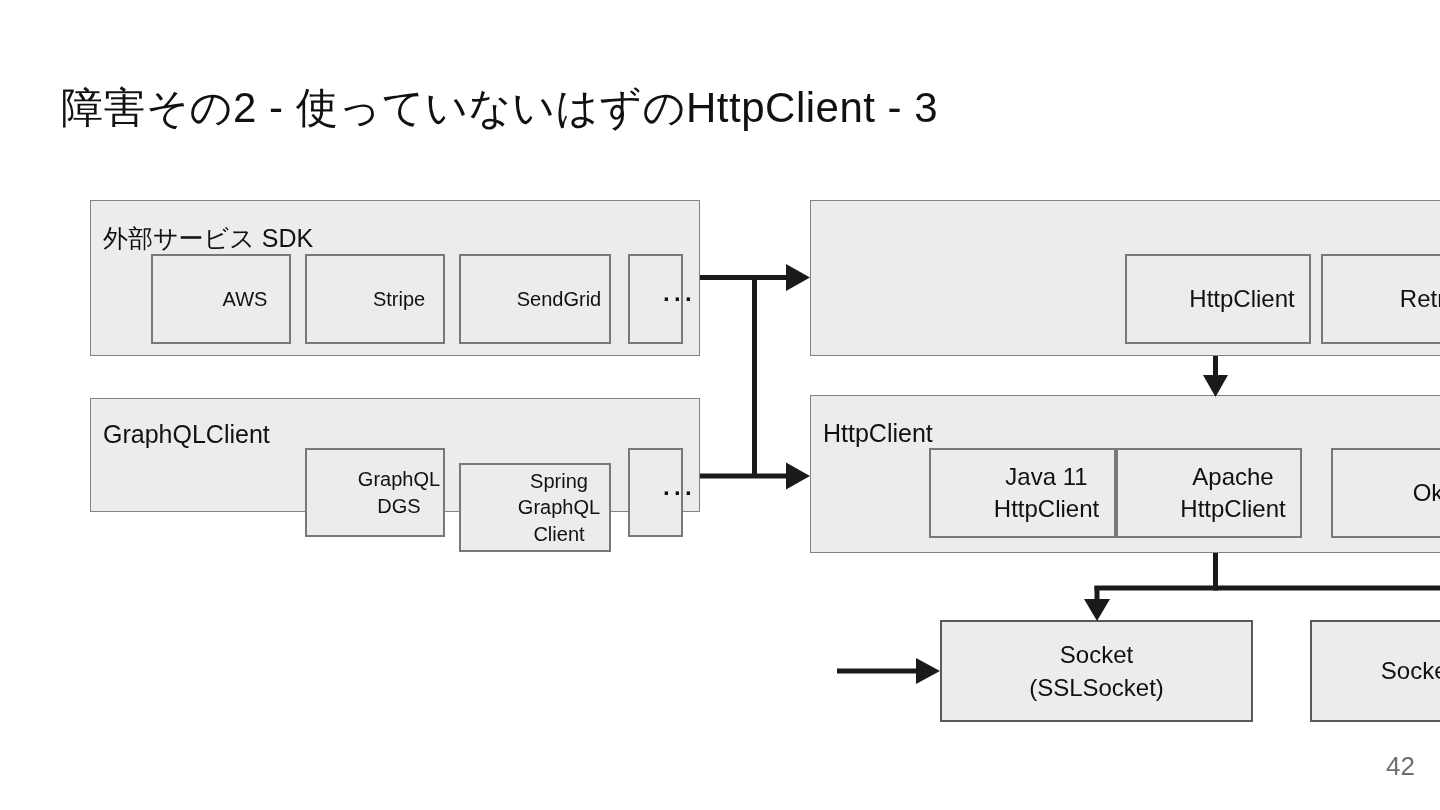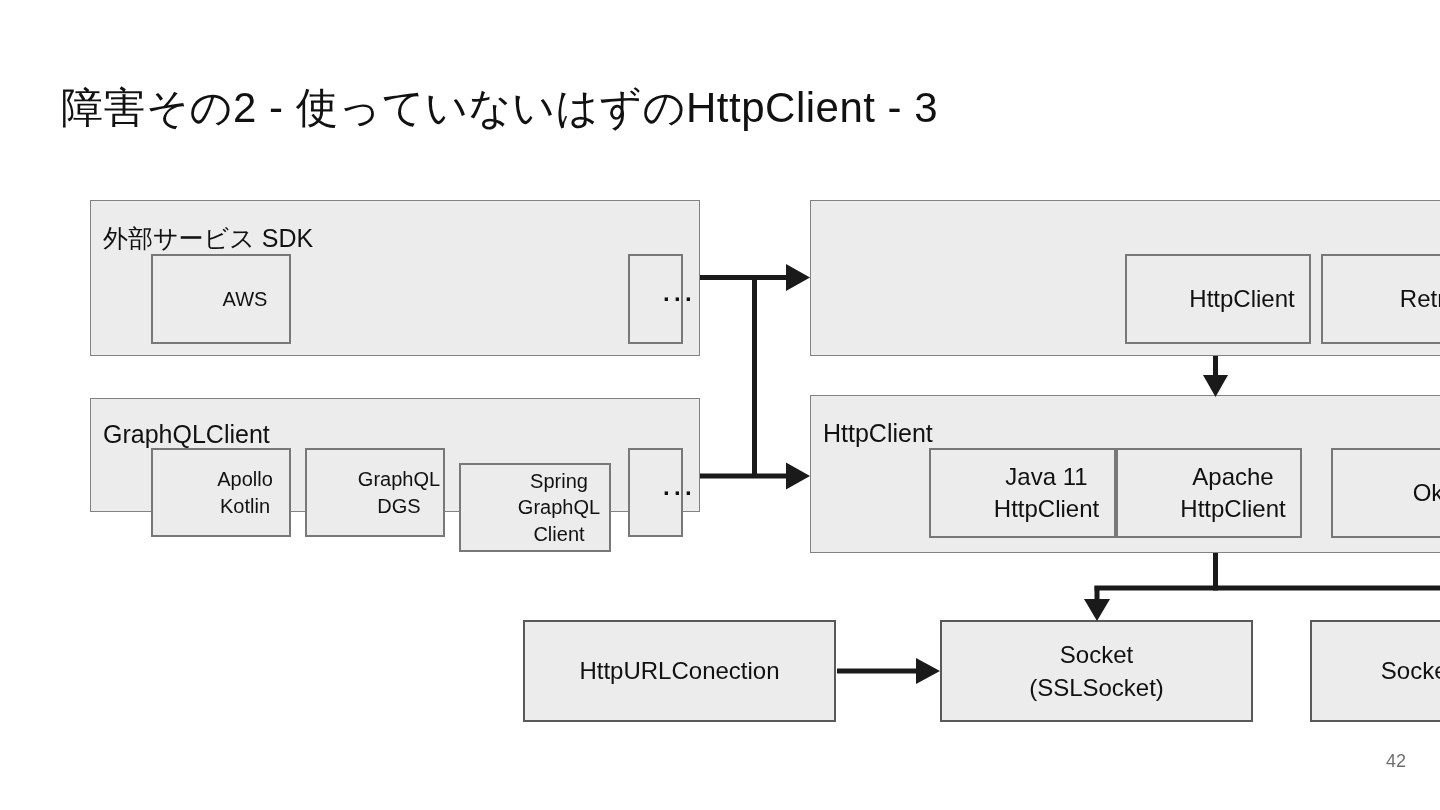--- a/index.html
+++ b/index.html
@@ -36,56 +36,58 @@
   .node{
     position:absolute; background:var(--box-fill,#ececec);
     border:2px solid var(--node-border,#595959); box-sizing:border-box;
     display:flex; align-items:center; justify-content:center; text-align:center;
   }
   .node span{white-space:pre-line; font-size:24px; line-height:1.38;}
   .connectors{position:absolute; left:0; top:0; pointer-events:none;}
   .connectors line{stroke:var(--arrow,#1a1a1a); stroke-width:5;}
   .connectors polygon{fill:var(--arrow,#1a1a1a); stroke:none;}
   .page-number{
-    position:absolute; left:1386px; top:751px; font-size:18px;
+    position:absolute; left:1386px; top:751px; font-size:26px;
     color:var(--page,#6f6f6f);
   }
 </style>
 </head>
 <body>
 
 <div class="slide">
 
   <h1 class="title">障害その2 - 使っていないはずのHttpClient - 3</h1>
 
   <div class="group" style="left:90px;top:200px;width:610px;height:156px">
     <div class="group-label">外部サービス SDK</div>
     <div class="item fs20" style="left:60px;top:53px;width:140px;height:90px">
       <span>AWS</span>
+    </div>
+    <div class="item fs20" style="left:214px;top:53px;width:140px;height:90px">
+      <span>Stripe</span>
+    </div>
+    <div class="item fs20" style="left:368px;top:53px;width:152px;height:90px">
+      <span>SendGrid</span>
     </div>
     <div class="item dots" style="left:537px;top:53px;width:55px;height:90px">
       <span>···</span>
     </div>
   </div>
 
   <div class="group" style="left:810px;top:200px;width:760px;height:156px">
     <div class="item fs24" style="left:314px;top:53px;width:186px;height:90px">
       <span>HttpClient</span>
     </div>
     <div class="item fs24" style="left:510px;top:53px;width:187px;height:90px">
       <span>Retrofit</span>
     </div>
   </div>
 
   <div class="group" style="left:90px;top:398px;width:610px;height:114px">
     <div class="group-label">GraphQLClient</div>
-    <div class="item fs20" style="left:60px;top:49px;width:140px;height:89px">
-      <span>Apollo
-Kotlin</span>
-    </div>
     <div class="item fs20" style="left:214px;top:49px;width:140px;height:89px">
       <span>GraphQL
 DGS</span>
     </div>
     <div class="item fs20" style="left:368px;top:64px;width:152px;height:89px">
       <span>Spring
 GraphQL
 Client</span>
     </div>
     <div class="item dots" style="left:537px;top:49px;width:55px;height:89px">
@@ -101,23 +103,20 @@
     </div>
     <div class="item fs24" style="left:305px;top:52px;width:186px;height:90px">
       <span>Apache
 HttpClient</span>
     </div>
     <div class="item fs24" style="left:520px;top:52px;width:190px;height:90px">
       <span>OkHttp</span>
     </div>
   </div>
 
-  <div class="node" style="left:523px;top:620px;width:313px;height:102px">
-    <span>HttpURLConection</span>
-  </div>
   <div class="node" style="left:940px;top:620px;width:313px;height:102px">
     <span>Socket
 (SSLSocket)</span>
   </div>
   <div class="node" style="left:1310px;top:620px;width:215px;height:102px">
     <span>Socket</span>
   </div>
 
   <svg class="connectors" width="1440" height="810" viewBox="0 0 1440 810">
     <g>

